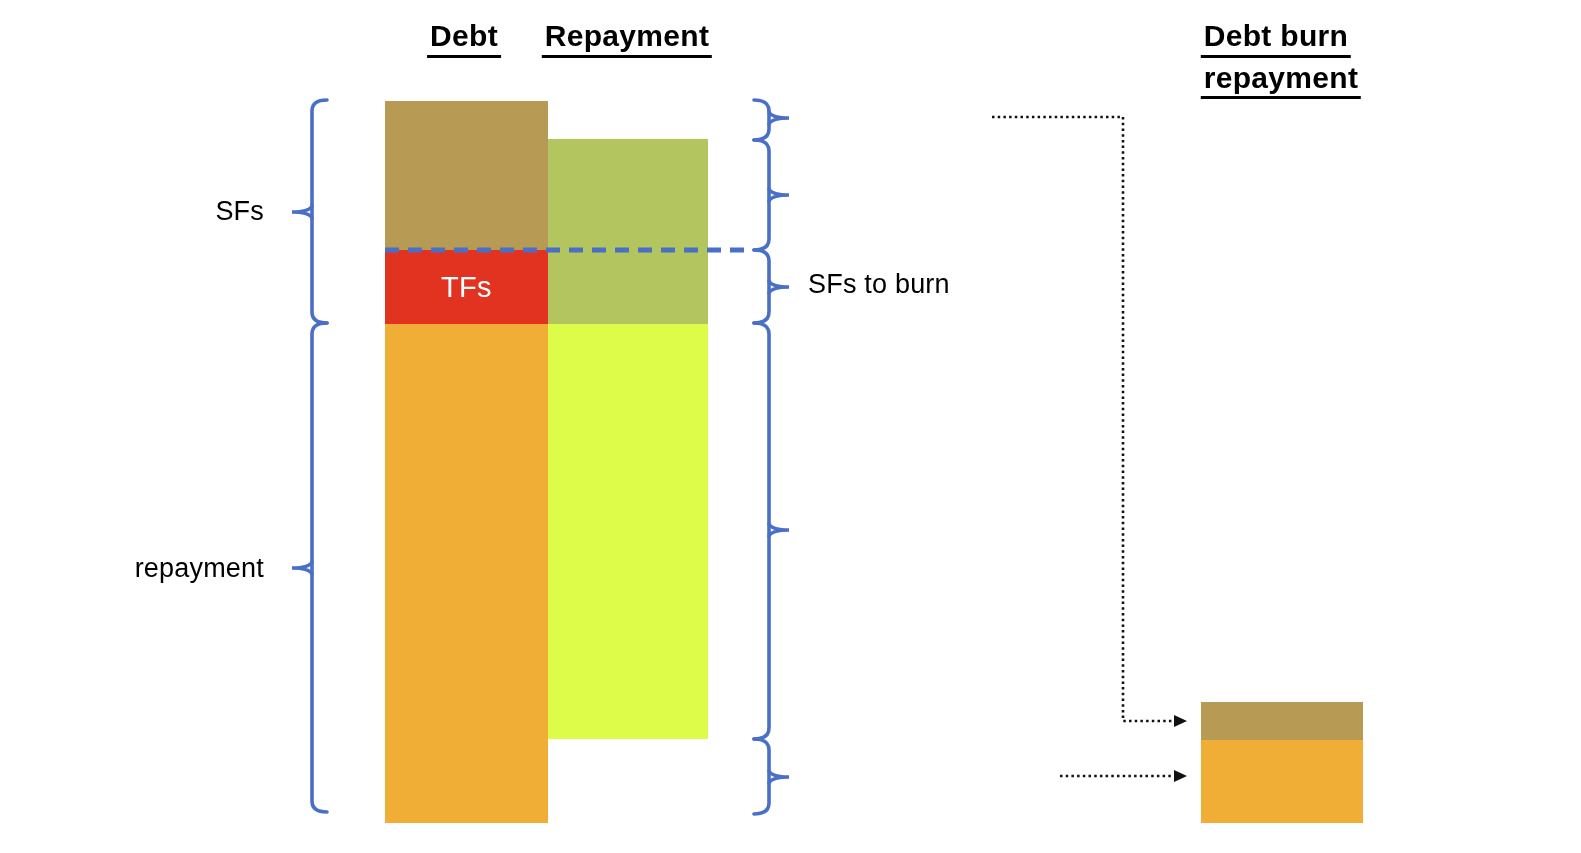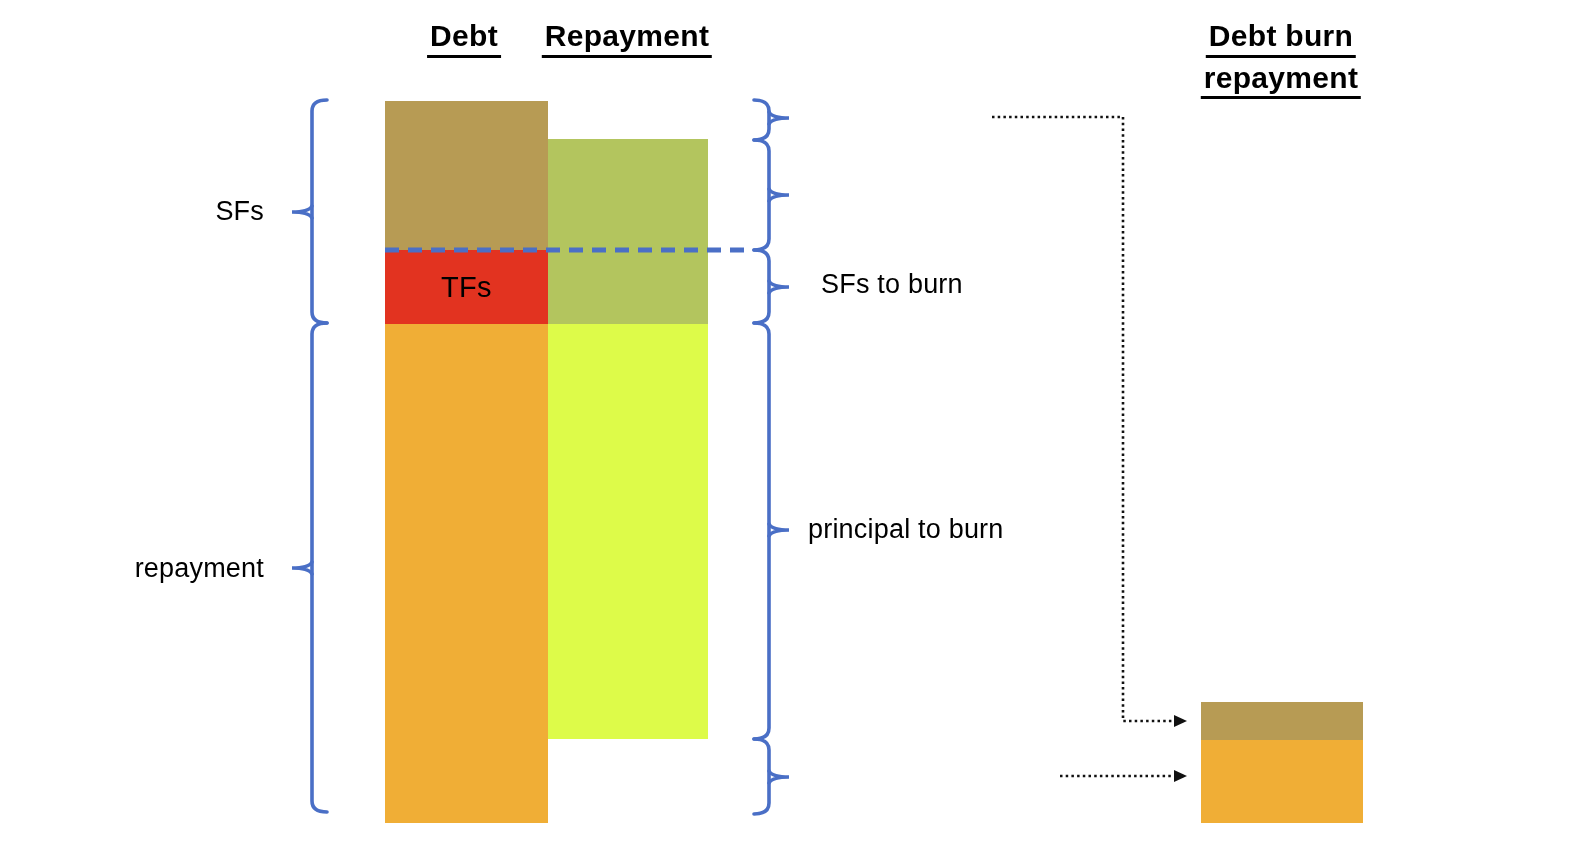--- a/index.html
+++ b/index.html
@@ -9,21 +9,21 @@
     background:#ffffff;
     overflow:hidden;
     font-family:"Liberation Sans", sans-serif;
     color:#000;
   }
   
   .col-header{
     position:absolute;
     transform:translateX(-50%);
     font-size:30px;font-weight:600;letter-spacing:.3px;
-    text-align:center;white-space:nowrap;
+    text-align:left;white-space:nowrap;
   }
   .col-header .ul{
     display:inline-block;
     border-bottom:3px solid #000;
     padding:0 3px 3px 3px;
     line-height:1.05;
   }
   .hdr-debt{left:464px;top:19px;}
   .hdr-repayment{left:627px;top:19px;}
   .hdr-after{left:1281px;top:19px;}
@@ -42,24 +42,24 @@
   .lbl{
     position:absolute;z-index:3;
     font-size:27px;letter-spacing:.2px;white-space:nowrap;
     transform:translateY(-50%);
   }
   .lbl-right-align{text-align:left;transform:translate(-100%,-50%);}
   .lbl-sfs{left:264px;top:211px;}
   .lbl-principal{left:264px;top:568px;}
   .lbl-remaining-sfs{left:808px;top:117px;}
   .lbl-sfs-treasury{left:808px;top:192px;}
-  .lbl-sfs-burn{left:808px;top:284px;margin-left:13px;}
+  .lbl-sfs-burn{left:808px;top:284px;}
   .lbl-principal-burn{left:808px;top:529px;}
   .lbl-remaining-principal{left:808px;top:776px;}
-  .tfs-text{font-size:29px;color:#000000;letter-spacing:.3px;}
+  .tfs-text{font-size:29px;color:#ffffff;letter-spacing:.3px;}
   
   .overlay{position:absolute;left:0;top:0;z-index:2;}
 </style>
 </head>
 <body>
 
 <div class="canvas">
 
   <div class="col-header hdr-debt">
     <span class="ul">Debt</span>
@@ -81,21 +81,20 @@
   <div class="bar repay-sfs" style="background-color: rgb(179, 197, 94);"></div>
   <div class="bar repay-burn" style="background-color: rgb(221, 251, 73);"></div>
 
   <div class="bar after-sfs" style="background-color: rgb(183, 155, 84);"></div>
   <div class="bar after-principal" style="background-color: rgb(240, 174, 54);"></div>
 
   <div class="lbl lbl-right-align lbl-sfs">SFs</div>
   <div class="lbl lbl-right-align lbl-principal">repayment</div>
 
   <div class="lbl lbl-sfs-burn">SFs to burn</div>
-  <div class="lbl lbl-principal-burn">principal to burn</div>
 
   <svg class="overlay" id="overlay" width="1581" height="853" viewBox="0 0 1581 853">
       <defs>
         <marker id="arrow" markerUnits="userSpaceOnUse" markerWidth="16" markerHeight="14" refX="2" refY="6" orient="auto">
           <path d="M0,0 L13,6 L0,12 Z" fill="#111111"></path>
         </marker>
       </defs>
       <path d="M 327 100 Q 312 100 312 111 L 312 312 Q 312 323 327 323" fill="none" stroke="#4a6fc6" stroke-width="3.6" stroke-linecap="round"></path>
       <path d="M 312 206 Q 309 212 292 212 Q 309 212 312 218" fill="none" stroke="#4a6fc6" stroke-width="3.6" stroke-linecap="round"></path>
       <path d="M 327 323 Q 312 323 312 334 L 312 801 Q 312 812 327 812" fill="none" stroke="#4a6fc6" stroke-width="3.6" stroke-linecap="round"></path>

